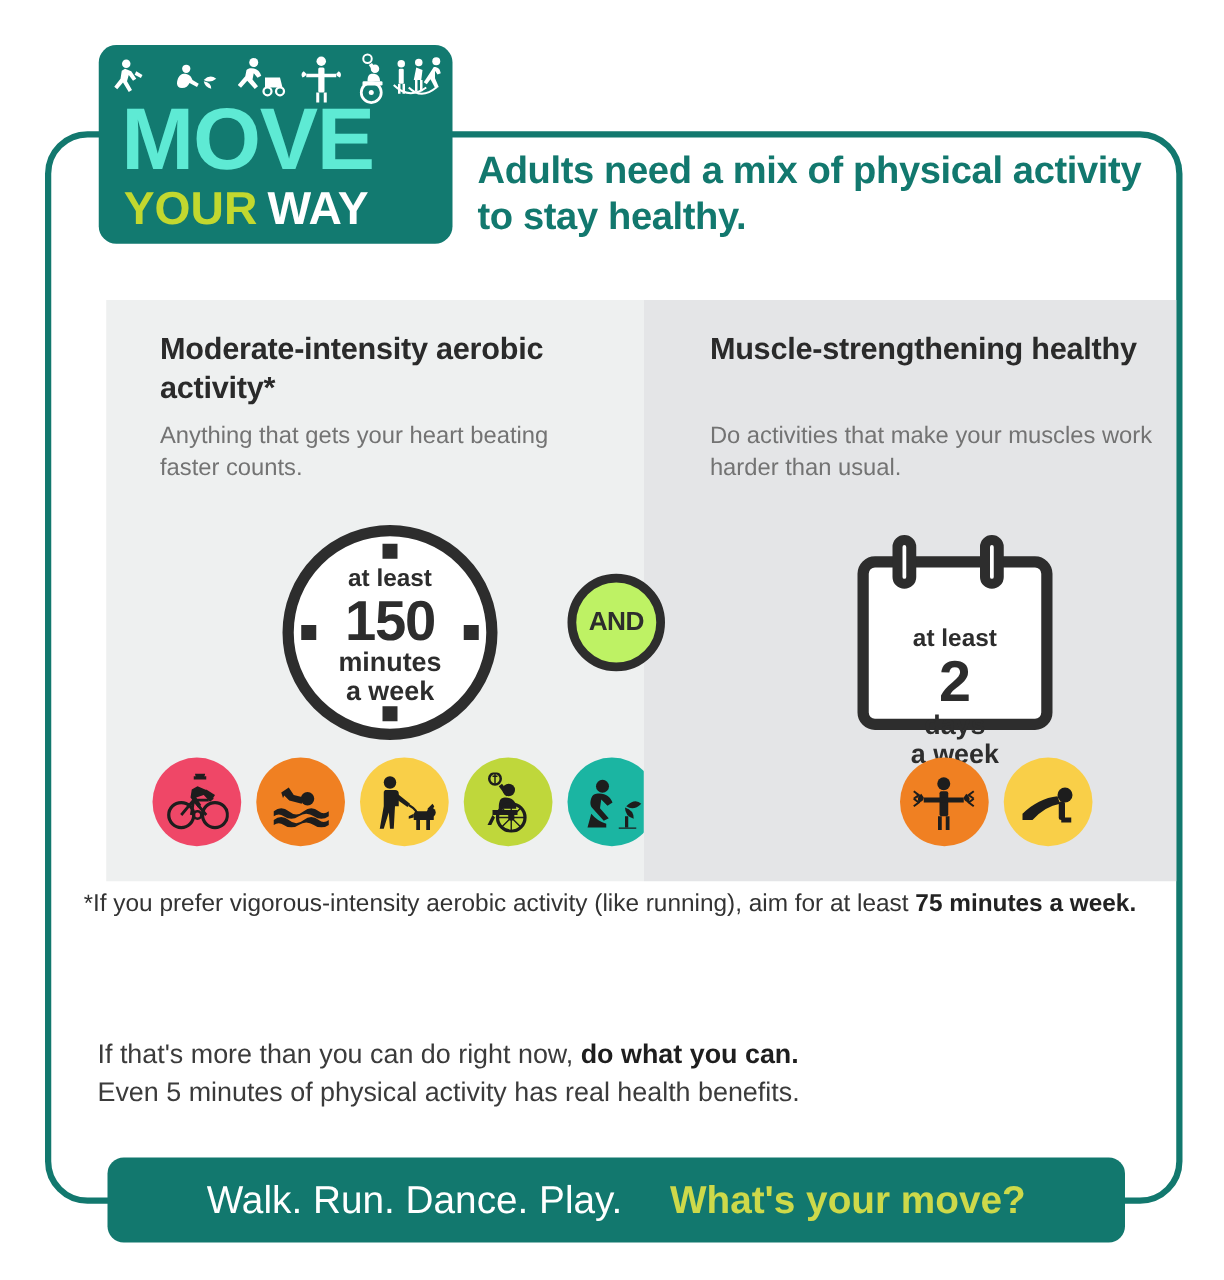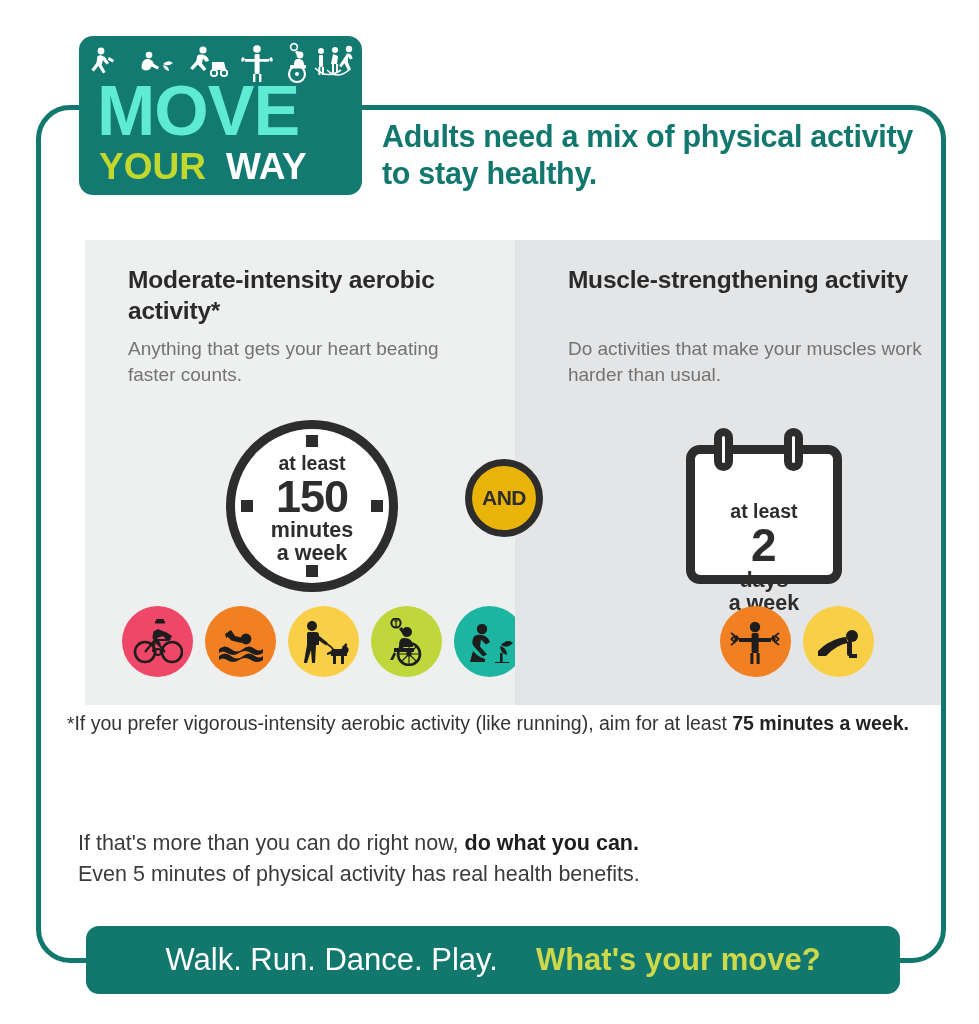--- a/index.html
+++ b/index.html
@@ -48,21 +48,21 @@
     font-family: "Liberation Sans", sans-serif;
   }
   .logo-sub {
     position: absolute;
     left: 20px; top: 112px;
     font-size: 37px; font-weight: bold;
     line-height: 38px;
     letter-spacing: 0px;
   }
   .logo-your { color: #c2d82f; }
-  .logo-way  { color: #ffffff; margin-left: 20px; text-align: right; }
+  .logo-way  { color: #ffffff; margin-left: 8px; text-align: right; }
 
   
   .headline {
     position: absolute;
     left: 382px; top: 118px;
     width: 552px;
     color: #12786e;
     font-size: 30.5px;
     font-weight: bold;
     line-height: 37px;
@@ -118,25 +118,25 @@
     position: absolute; left: 0; right: 0; top: 24px;
     text-align: center; color: #2d2d2d;
   }
   .clk-small { font-size: 19.5px; font-weight: 600; line-height: 21px; }
   .clk-big   { font-size: 45px; font-weight: bold; line-height: 45px; letter-spacing: -1px; }
   .clk-unit  { font-size: 21.5px; font-weight: bold; line-height: 23px; }
 
   
   .and-badge {
     position: absolute;
-    left: 465px; top: 459px;
+    left: 454px; top: 459px;
     width: 78px; height: 78px;
     border: 7px solid #2d2d2d;
     border-radius: 50%;
-    background: #eab308;
+    background: #bef264;
     z-index: 6;
     display: flex; align-items: center; justify-content: center;
     font-size: 21px; font-weight: bold; color: #2d2d2d;
     letter-spacing: -0.5px;
   }
 
   
   .calendar {
     position: absolute;
     left: 171px; top: 188px;
@@ -361,21 +361,21 @@
             <path d="M35 25 q0 7 7 9 q0-7-7-9 z"></path>
             <rect x="35" y="32" width="2.6" height="9"></rect>
             <path d="M30 41 h14 v2 h-14 z"></path>
           </g>
             </svg>
         </div>
       </div>
     </div>
 
     <div class="panel-right">
-      <div class="col-title">Muscle-strengthening activity</div>
+      <div class="col-title">Muscle-strengthening healthy</div>
       <div class="col-sub">Do activities that make your muscles work harder than usual.</div>
 
       <div class="calendar">
         <div class="cal-ring r1"></div>
         <div class="cal-ring r2"></div>
         <div class="cal-body">
           <div class="cal-in">
             <div class="cal-small">at least</div>
             <div class="cal-big">2</div>
             <div class="cal-unit">days</div>

